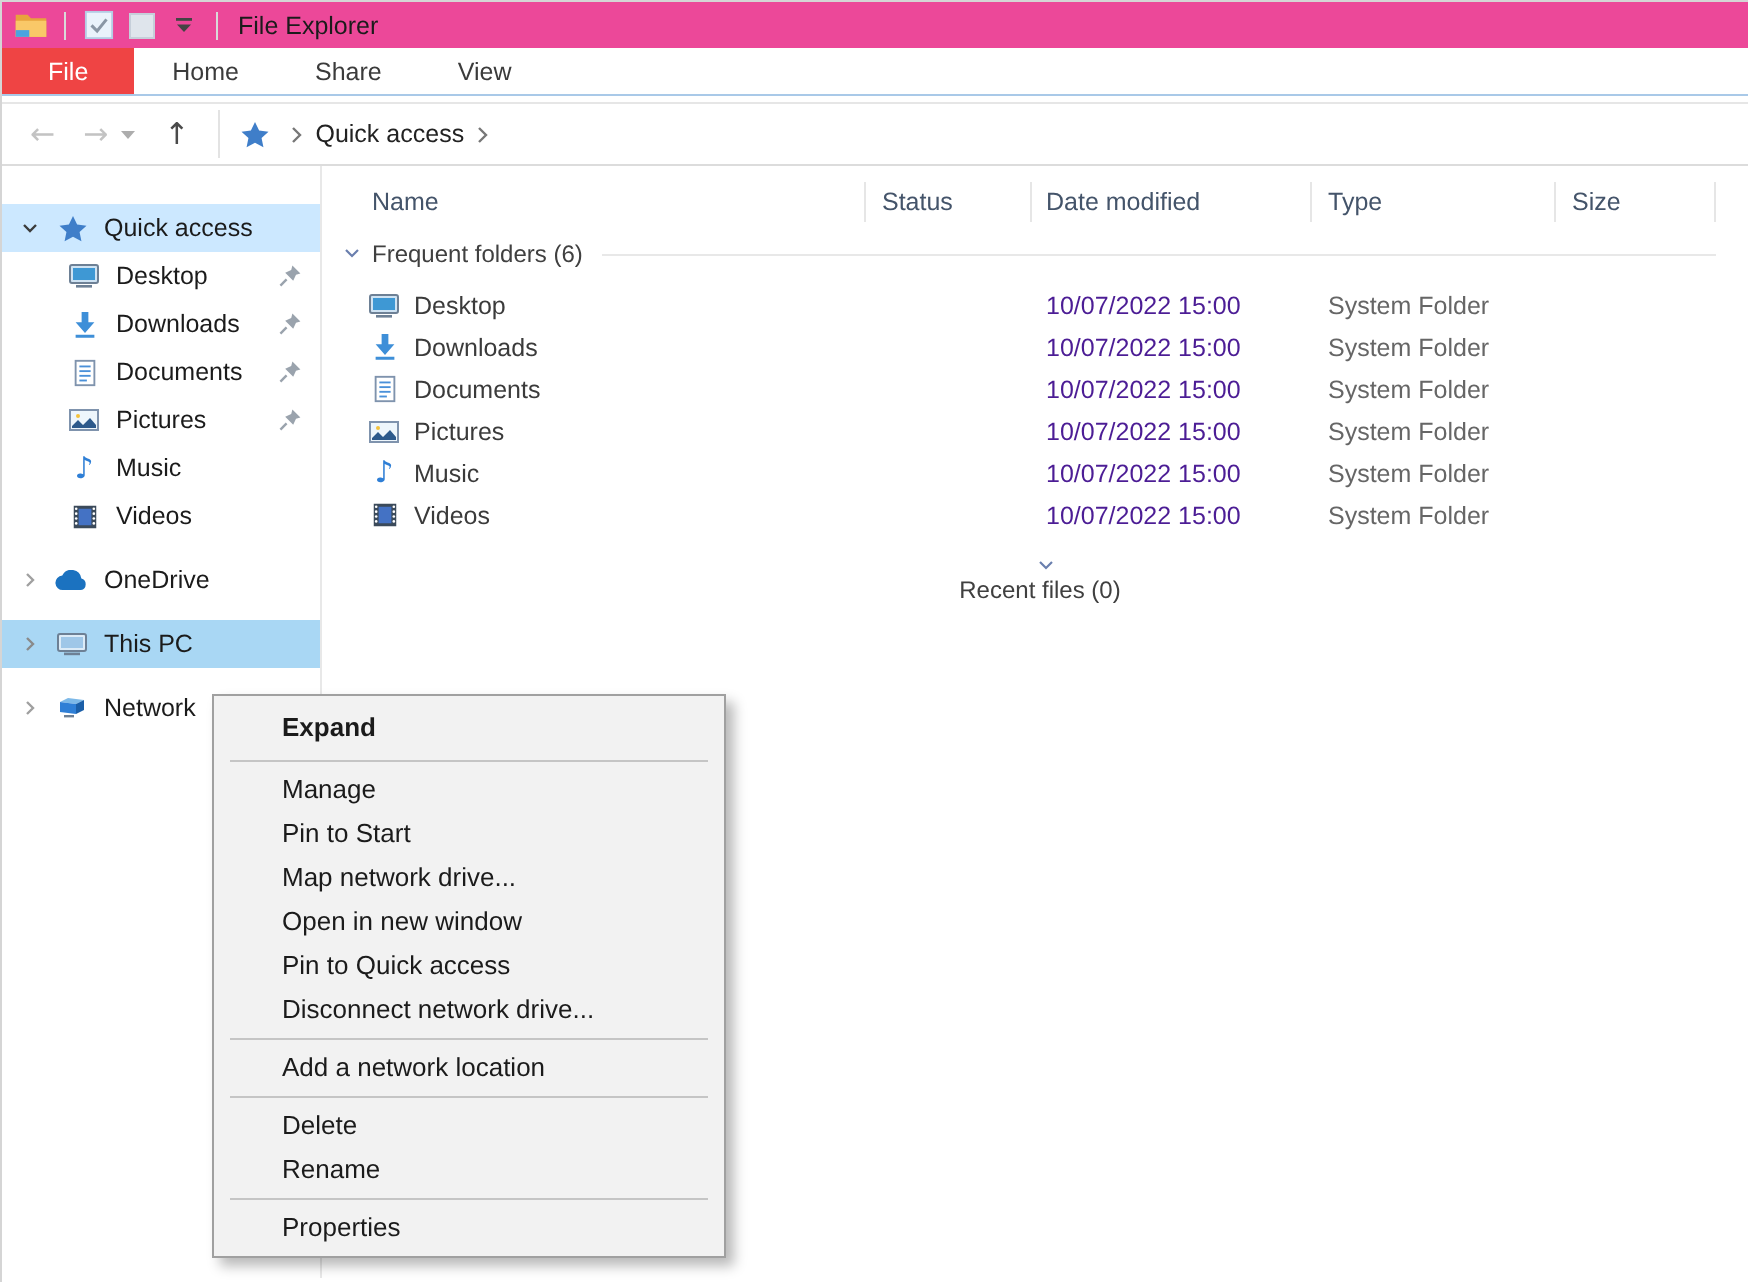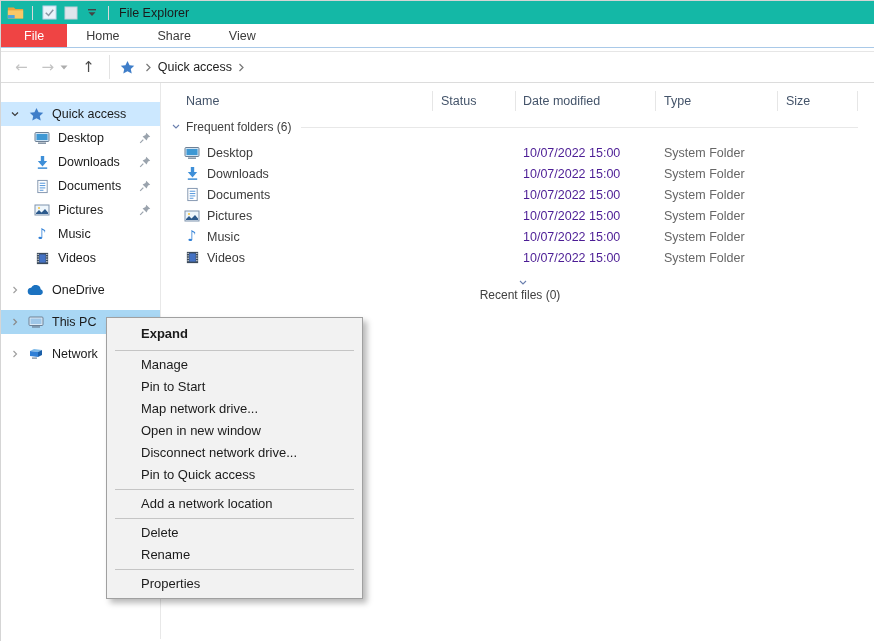--- a/index.html
+++ b/index.html
@@ -1,21 +1,21 @@
 <!DOCTYPE html>
 <html><head>
 <meta charset="utf-8">
 <style>
   * { margin:0; padding:0; box-sizing:border-box; }
   html,body { width:874px; height:641px; background:#fff; overflow:hidden;
     font-family:"Liberation Sans", sans-serif; color:#3b3b3b; }
   .window { width:874px; height:641px; position:relative; border-left:1px solid #d5d5d5; border-top:1px solid #d5d5d5; background:#fff; }
 
   
-  .titlebar { height:23px; display:flex; align-items:center; padding-left:4px; background:#14b8a6; }
+  .titlebar { height:23px; display:flex; align-items:center; padding-left:4px; background:#ec4899; }
   .titlebar .vsep { width:1px; height:14px; background:#d9d9d9; margin:0 6px; }
   .qat-ic { width:17px; height:15px; display:inline-flex; align-items:center; justify-content:center; margin:0 2px; }
   .win-title { font-size:12.5px; color:#1b1b1b; margin-left:4px; }
 
   
   .tabs { height:24px; display:flex; align-items:stretch; border-bottom:1px solid #a9c9e8; }
   .tab { font-size:12.5px; color:#3b3b3b; display:flex; align-items:center; padding:0 19px; }
   .tab.active { background:#ef4444; color:#fff; padding:0 23px; }
 
   .ribbon-gap { height:3px; background:#fff; }
@@ -63,21 +63,21 @@
   .frow { display:grid; grid-template-columns:272px 83px 140px 122px 80px; height:21px; align-items:center; }
   .frow .cell { font-size:12.5px; overflow:hidden; white-space:nowrap; }
   .frow .name { padding-left:23px; display:flex; align-items:center; color:#3b3b3b; }
   .frow .name .ic { width:16px; display:inline-flex; justify-content:center; margin-right:7px; flex:none; }
   .frow .status { padding-left:8px; color:#666; }
   .frow .date { padding-left:7px; color:#4c1d95; }
   .frow .type { padding-left:8px; color:#666; }
   .frow .size { padding-left:8px; color:#666; }
 
   
-  .ctx { position:absolute; left:105px; top:316px; width:257px; background:#f2f2f2;
+  .ctx { position:absolute; left:105px; top:346px; width:257px; background:#f2f2f2;
     border:1px solid #a0a0a0; box-shadow:4px 4px 6px rgba(0,0,0,0.28); padding:3px 0; z-index:10; }
   .mi { height:22px; line-height:22px; padding-left:34px; font-size:13px; color:#1b1b1b; }
   .mi.first { height:26px; line-height:26px; font-weight:bold; }
   .msep { height:1px; background:#c5c5c5; margin:3px 8px; }
 </style>
 </head>
 <body>
 
 <div class="window">
 
@@ -447,22 +447,22 @@
     </div>
   </div>
 
   <div class="ctx">
     <div class="mi first">Expand</div>
     <div class="msep"></div>
     <div class="mi">Manage</div>
     <div class="mi">Pin to Start</div>
     <div class="mi">Map network drive...</div>
     <div class="mi">Open in new window</div>
+    <div class="mi">Pin to Quick access</div>
     <div class="mi">Disconnect network drive...</div>
-    <div class="mi">Pin to Quick access</div>
     <div class="msep"></div>
     <div class="mi">Add a network location</div>
     <div class="msep"></div>
     <div class="mi">Delete</div>
     <div class="mi">Rename</div>
     <div class="msep"></div>
     <div class="mi">Properties</div>
   </div>
 
 </div>

